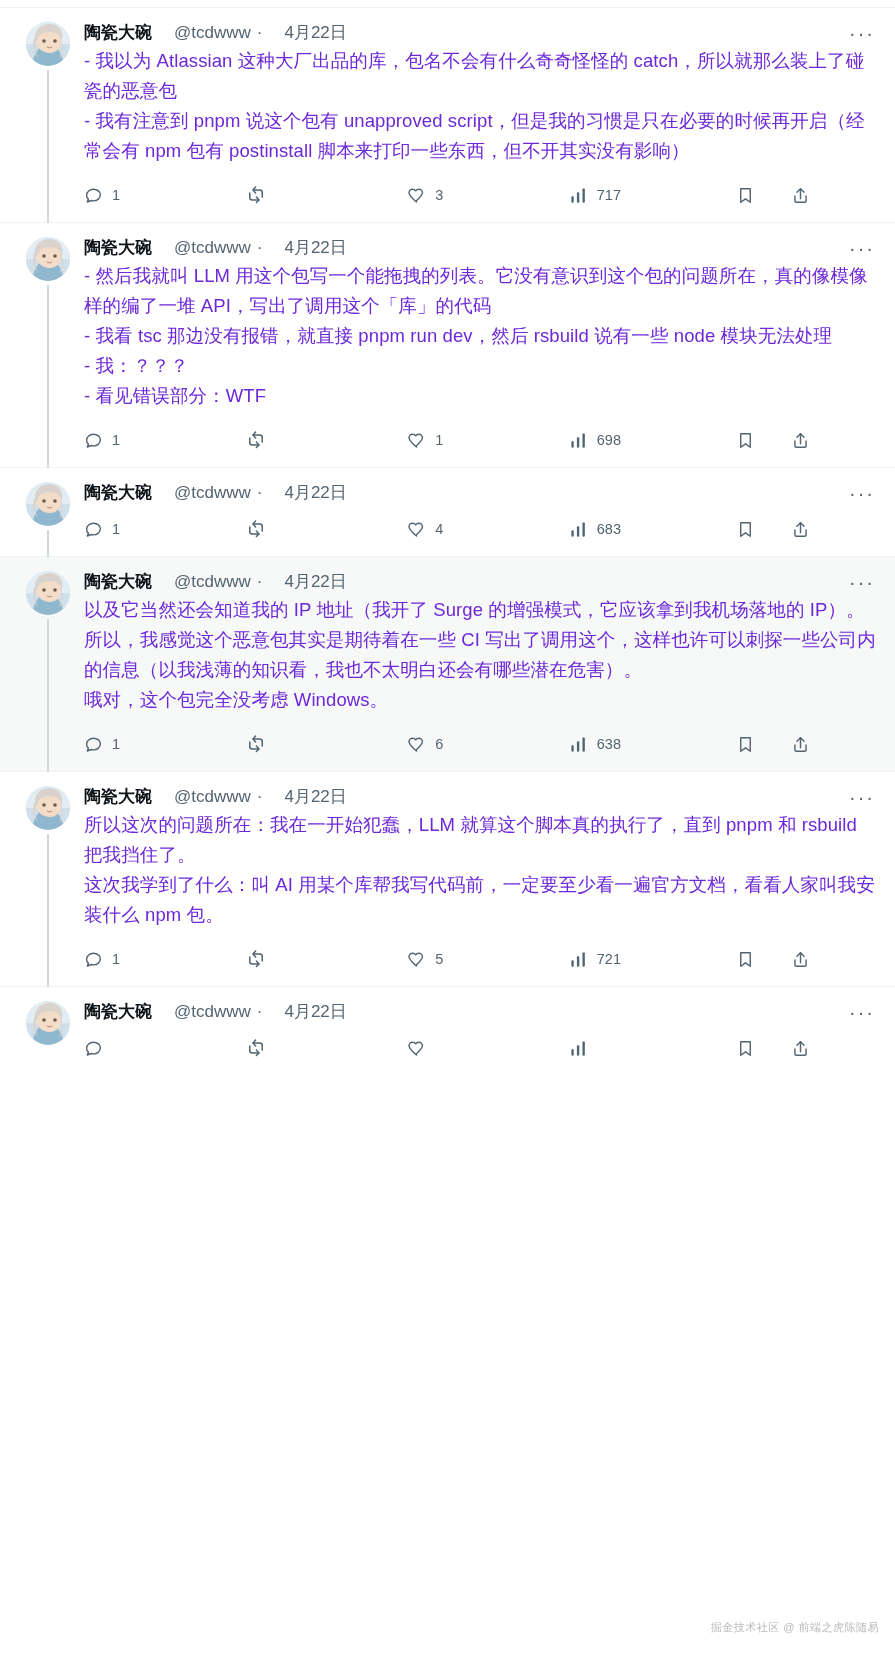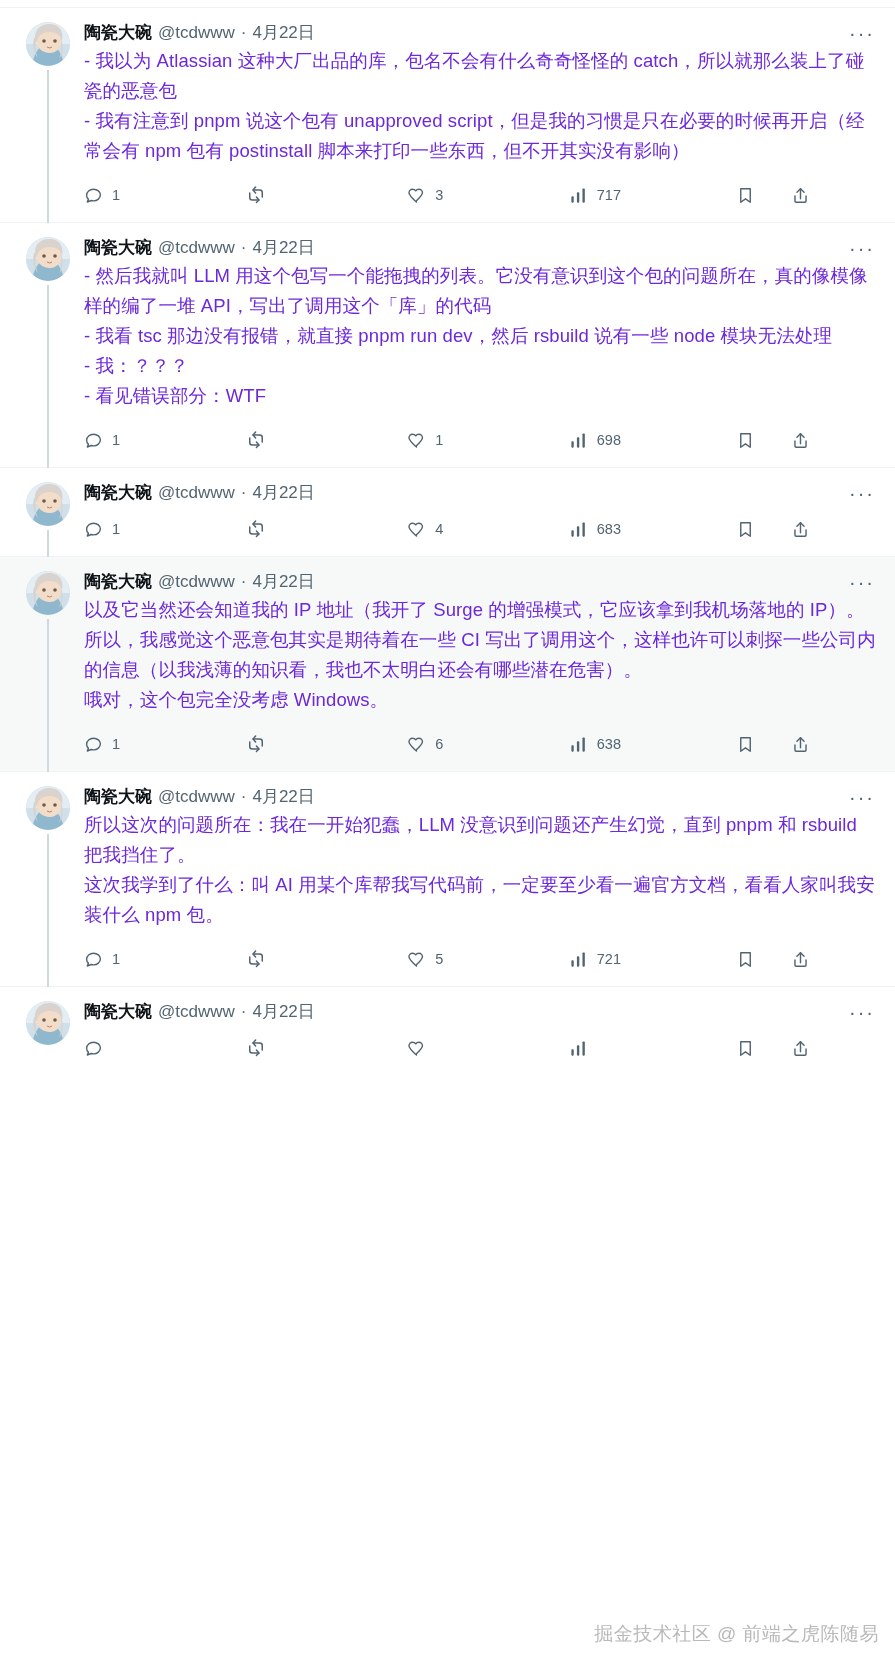--- a/index.html
+++ b/index.html
@@ -75,21 +75,21 @@
   }
   .display-name {
     font-weight: bold;
     font-size: 17px;
     color: #0f1419;
     white-space: nowrap;
   }
   .handle, .sep, .date {
     font-size: 17px;
     color: #536471;
-    margin-left: 6px;
+    margin-left: 22px;
     white-space: nowrap;
   }
   .sep { margin-left: 6px; }
   .more-btn {
     margin-left: auto;
     color: #536471;
     font-size: 20px;
     line-height: 14px;
     letter-spacing: 2px;
     padding: 0 4px;
@@ -131,22 +131,22 @@
     display: flex;
     align-items: center;
     gap: 36px;
     padding-right: 14px;
   }
   .icon-btn { cursor: pointer; display: flex; align-items: center; }
   svg { display: block; }
   .watermark {
     position: absolute;
     right: 16px;
-    bottom: 10px;
-    font-size: 19px;
+    bottom: 22px;
+    font-size: 11px;
     color: #b9b9b9;
     letter-spacing: 0.5px;
     user-select: none;
   }
 </style>
 </head>
 <body>
 
 <div class="page">
   <div class="top-strip"></div>
@@ -542,21 +542,21 @@
       <div class="thread-line"></div>
     </div>
     <div class="body-col">
       <div class="head-row">
         <span class="display-name">陶瓷大碗</span>
         <span class="handle">@tcdwww</span>
         <span class="sep">·</span>
         <span class="date">4月22日</span>
         <span class="more-btn">···</span>
       </div>
-      <div class="tweet-text">所以这次的问题所在：我在一开始犯蠢，LLM 没意识到问题还产生幻觉，直到 pnpm 和 rsbuild 把我挡住了。
+      <div class="tweet-text">所以这次的问题所在：我在一开始犯蠢，LLM 就算这个脚本真的执行了，直到 pnpm 和 rsbuild 把我挡住了。
 这次我学到了什么：叫 AI 用某个库帮我写代码前，一定要至少看一遍官方文档，看看人家叫我安装什么 npm 包。</div>
       <div class="actions">
         <div class="act reply">
           <span>
             <svg width="19" height="19" viewBox="0 0 24 24" fill="none" stroke="#536471" stroke-width="1.8">
               <path d="M20.7 11.2c0 4.2-3.9 7.6-8.7 7.6-1 0-2-0.2-2.9-0.5L4.2 20.2l1.3-3.6c-1.4-1.3-2.2-3.1-2.2-5 0-4.2 3.9-7.6 8.7-7.6s8.7 3.4 8.7 7.2z" stroke-linejoin="round"></path>
             </svg>
           </span>
           <span class="count">1</span>
         </div>

